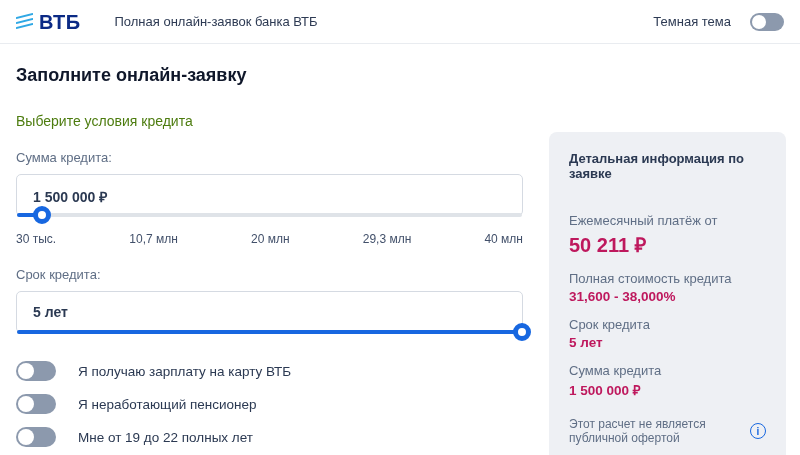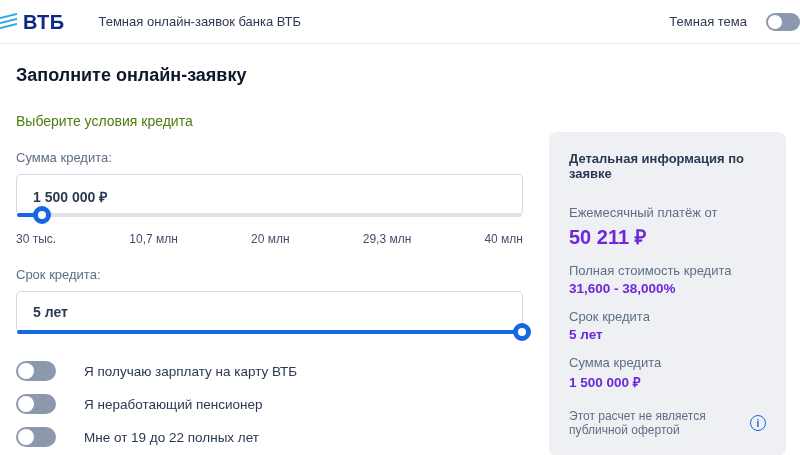--- a/index.html
+++ b/index.html
@@ -1,20 +1,20 @@
 <!DOCTYPE html>
 <html lang="ru"><head>
 <meta charset="utf-8">
 <style>
   * { margin:0; padding:0; box-sizing:border-box; }
   html,body { width:800px; height:455px; overflow:hidden; background:#fff;
               font-family:"Liberation Sans", sans-serif; }
 
   
-  .hdr { height:44px; display:flex; align-items:center; padding:0 0;
+  .hdr { height:44px; display:flex; align-items:center; padding:0 16px;
          border-bottom:1px solid #e9ecf0; background:#fff; }
   .logo { display:flex; align-items:center; cursor:pointer; }
   .flag { display:inline-flex; flex-direction:column; justify-content:space-between;
           width:17px; height:12px; transform:skewY(-14deg); margin-top:-2px; }
   .flag i { display:block; height:2.4px; background:#2fa8e5; border-radius:0.5px; }
   .brand { margin-left:6px; font-size:20px; font-weight:bold; color:#0b2a85;
            letter-spacing:0.4px; line-height:1; }
   .service { margin-left:34px; font-size:13px; color:#2d3a53; }
   .theme { margin-left:auto; display:flex; align-items:center; gap:19px;
            font-size:13px; color:#2d3a53; }
@@ -39,50 +39,50 @@
   .track { position:absolute; left:0; right:0; bottom:-2px; height:4px;
            background:#dfe3e8; border-radius:2px; cursor:pointer; }
   .fill { height:4px; background:#1767e0; border-radius:2px; }
   .thumb { position:absolute; top:50%; transform:translate(-50%,-50%);
            width:18px; height:18px; border-radius:50%; background:#fff;
            border:5px solid #1767e0; cursor:grab; }
   .ticks { display:flex; justify-content:space-between; margin-top:16px;
            font-size:12px; color:#42506a; }
 
   .toggles { margin-top:28px; }
-  .toggle-row { display:flex; align-items:center; gap:28px; margin-bottom:13px;
+  .toggle-row { display:flex; align-items:center; gap:22px; margin-bottom:13px;
                 font-size:13.5px; color:#2b3952; }
 
   
   .panel { position:absolute; top:67px; left:549px; width:237px; min-height:286px;
            background:#eef0f4; border-radius:8px; padding:19px 20px; }
-  .panel-title { font-size:13px; font-weight:bold; color:#2b3952; margin-bottom:24px; }
+  .panel-title { font-size:13px; font-weight:bold; color:#2b3952; margin-bottom:32px; }
   .group { margin-bottom:13px; }
   .g-label { font-size:13px; color:#5f6e85; margin-bottom:3px; }
-  .g-value { font-size:13.5px; font-weight:bold; color:#6d28d9; }
+  .g-value { font-size:13.5px; font-weight:bold; color:#be185d; }
   .g-value.big { font-size:20px; }
   .disclaimer { margin-top:18px; display:flex; align-items:center; gap:8px;
                 font-size:12px; color:#5f6e85; }
   .info-icon { flex:0 0 auto; width:16px; height:16px; border:1.5px solid #1767e0;
                border-radius:50%; color:#1767e0; font-size:10px; font-weight:bold;
                display:flex; align-items:center; justify-content:center; cursor:pointer; }
 </style>
 </head>
 <body>
 
 <header class="hdr">
   <div class="logo">
     <span class="flag">
         <i></i>
         <i></i>
         <i></i>
       </span>
     <span class="brand">ВТБ</span>
   </div>
-  <div class="service">Темная онлайн-заявок банка ВТБ</div>
+  <div class="service">Полная онлайн-заявок банка ВТБ</div>
   <div class="theme">
     <span>Темная тема</span>
     <div class="toggle sm">
       <div class="knob"></div>
     </div>
   </div>
 </header>
 
 <main>
   <h1>Заполните онлайн-заявку</h1>

